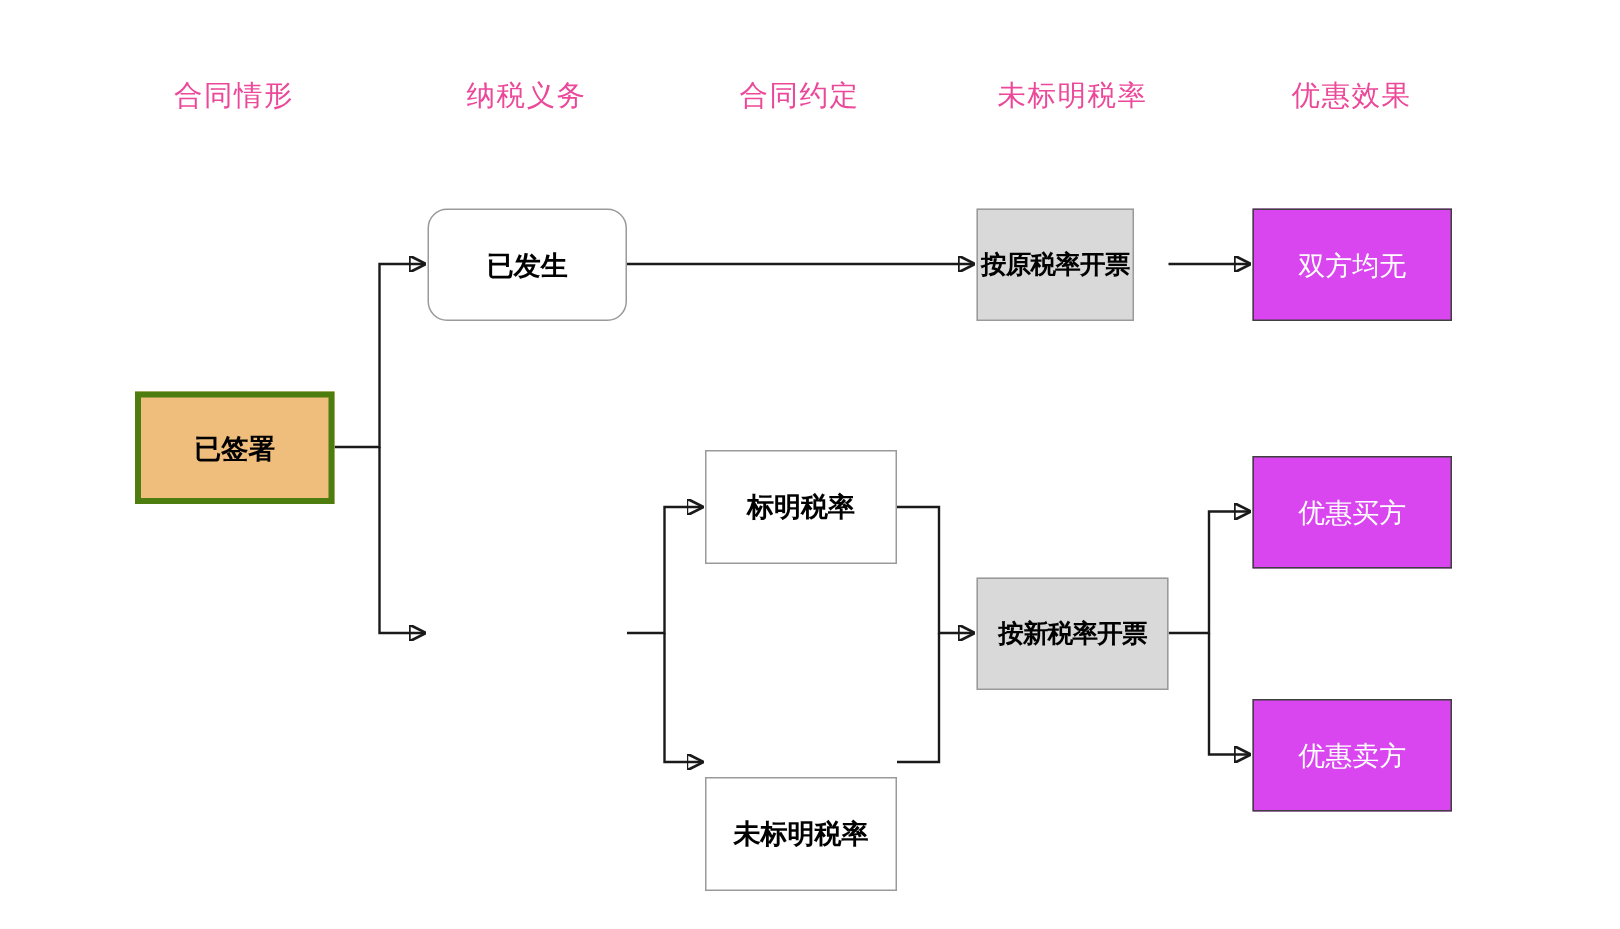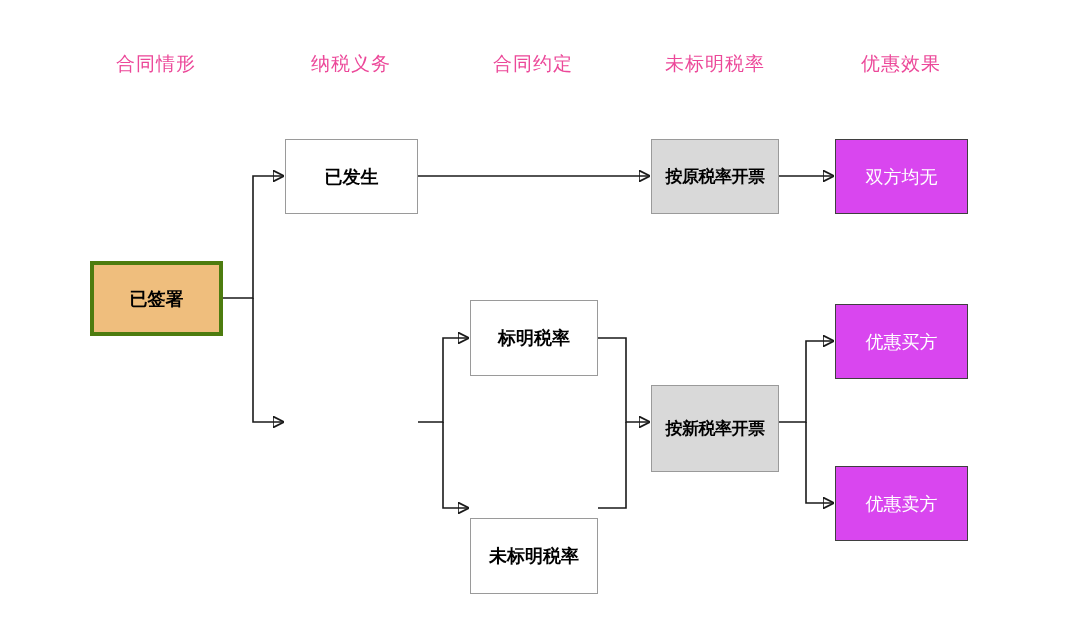--- a/index.html
+++ b/index.html
@@ -109,30 +109,30 @@
 
     <path d="M 598 338 L 626 338 L 626 422 L 649 422" marker-end="url(#arrow)"></path>
     <path d="M 598 508 L 626 508 L 626 422"></path>
 
     <path d="M 779 422 L 806 422 L 806 341 L 833 341" marker-end="url(#arrow)"></path>
     <path d="M 806 422 L 806 503 L 833 503" marker-end="url(#arrow)"></path>
   </svg>
 
   <div class="node node-orange" style="left:90px; top:261px; width:133px; height:75px;">已签署</div>
 
-  <div class="node node-white" style="left:285px; top:139px; width:133px; height:75px;">已发生</div>
+  <div class="node node-white" style="left:285px; top:139px; width:133px; height:75px;border-radius:13px;">已发生</div>
 
 
   <div class="node node-white" style="left:470px; top:300px; width:128px; height:76px;">标明税率</div>
 
   <div class="node node-white" style="left:470px; top:470px; width:128px; height:76px;margin-top:48px;">未标明税率</div>
 
-  <div class="node node-gray" style="left:651px; top:139px; width:128px; height:75px;">按原税率开票</div>
+  <div class="node node-gray" style="left:651px; top:139px; width:105px; height:75px;">按原税率开票</div>
 
-  <div class="node node-gray" style="left:651px; top:385px; width:128px; height:87px;">按新税率开票</div>
+  <div class="node node-gray" style="left:651px; top:385px; width:128px; height:75px;">按新税率开票</div>
 
   <div class="node node-dark" style="left:835px; top:139px; width:133px; height:75px;">双方均无</div>
 
   <div class="node node-dark" style="left:835px; top:304px; width:133px; height:75px;">优惠买方</div>
 
   <div class="node node-dark" style="left:835px; top:466px; width:133px; height:75px;">优惠卖方</div>
 
 </div>
 
 </body></html>

